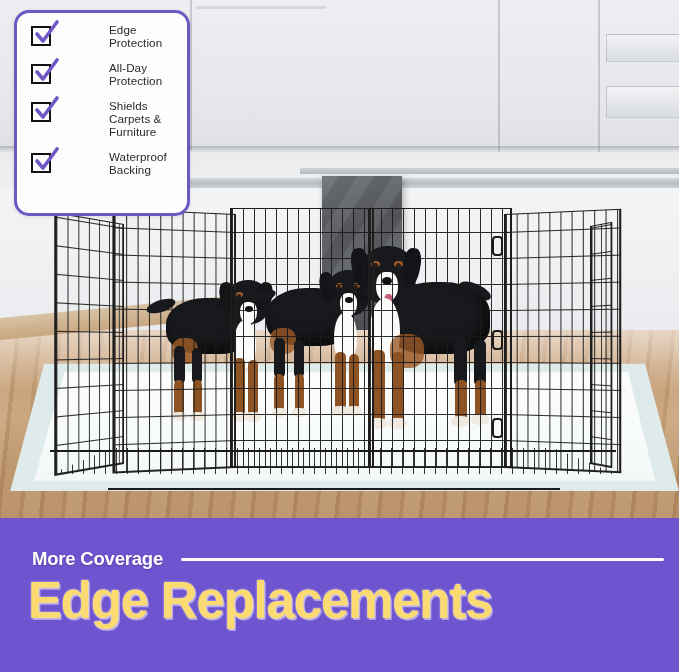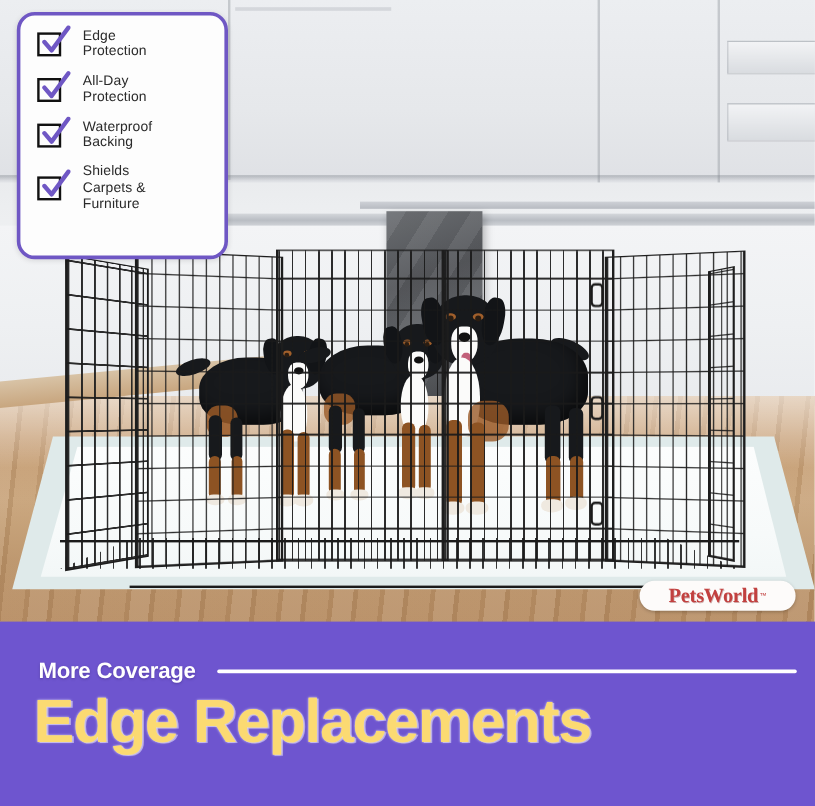--- a/index.html
+++ b/index.html
@@ -136,21 +136,21 @@
   .dog .tail{position:absolute;background:#17191c;border-radius:50%;}
   .dog .tongue{position:absolute;background:#c2607a;border-radius:40% 40% 55% 55%;}
 
   
   .feature-card{
     position:absolute;left:14px;top:10px;width:176px;height:206px;
     background:#fdfdfd;border:3px solid #6f57c4;border-radius:15px;
     box-sizing:border-box;padding:10px 9px 8px 9px;
     box-shadow:0 1px 4px rgba(0,0,0,.10);
   }
-  .feat{display:flex;align-items:center;margin-bottom:11px;}
+  .feat{display:flex;align-items:flex-start;margin-bottom:11px;gap:40px;}
   .feat:last-child{margin-bottom:0;}
   .chk{position:relative;width:26px;height:24px;flex:0 0 26px;margin:1px 12px 0 5px;}
   .chk .box{position:absolute;left:0;top:2px;width:20px;height:20px;border:2.6px solid #111;box-sizing:border-box;}
   .chk svg{position:absolute;left:2px;top:-4px;width:26px;height:26px;}
   .feat-label{font-size:11.6px;line-height:13.4px;color:#2a2a2a;letter-spacing:.1px;}
 
   
   .headline{
     position:absolute;right:32px;top:18px;text-align:right;
     font-weight:bold;font-size:41px;line-height:44px;letter-spacing:-.6px;
@@ -348,44 +348,40 @@
     </div>
 
     <div class="feat">
       <span class="chk">
         <span class="box"></span>
         <svg viewBox="0 0 26 26">
             <path d="M4 14 L10 21 L24 2" fill="none" stroke="#6f57c4" stroke-width="3.6" stroke-linecap="round" stroke-linejoin="round"></path>
           </svg>
       </span>
       <span class="feat-label">
-        <span>Waterproof</span><br>
-        <span>Backing</span>
+        <span>Shields</span><br>
+        <span>Carpets &amp;</span><br>
+        <span>Furniture</span>
       </span>
     </div>
 
     <div class="feat">
       <span class="chk">
         <span class="box"></span>
         <svg viewBox="0 0 26 26">
             <path d="M4 14 L10 21 L24 2" fill="none" stroke="#6f57c4" stroke-width="3.6" stroke-linecap="round" stroke-linejoin="round"></path>
           </svg>
       </span>
       <span class="feat-label">
-        <span>Shields</span><br>
-        <span>Carpets &amp;</span><br>
-        <span>Furniture</span>
+        <span>Waterproof</span><br>
+        <span>Backing</span>
       </span>
     </div>
   </div>
 
-  <div class="logo">
-    <span class="logo-text">PetsWorld</span>
-      <span class="logo-tm">™</span>
-  </div>
 
   <div class="banner">
     <div class="ban-row">
       <span class="ban-kicker">More Coverage</span>
       <span class="rule"></span>
     </div>
     <div class="ban-main">Edge Replacements</div>
 
   </div>
 

